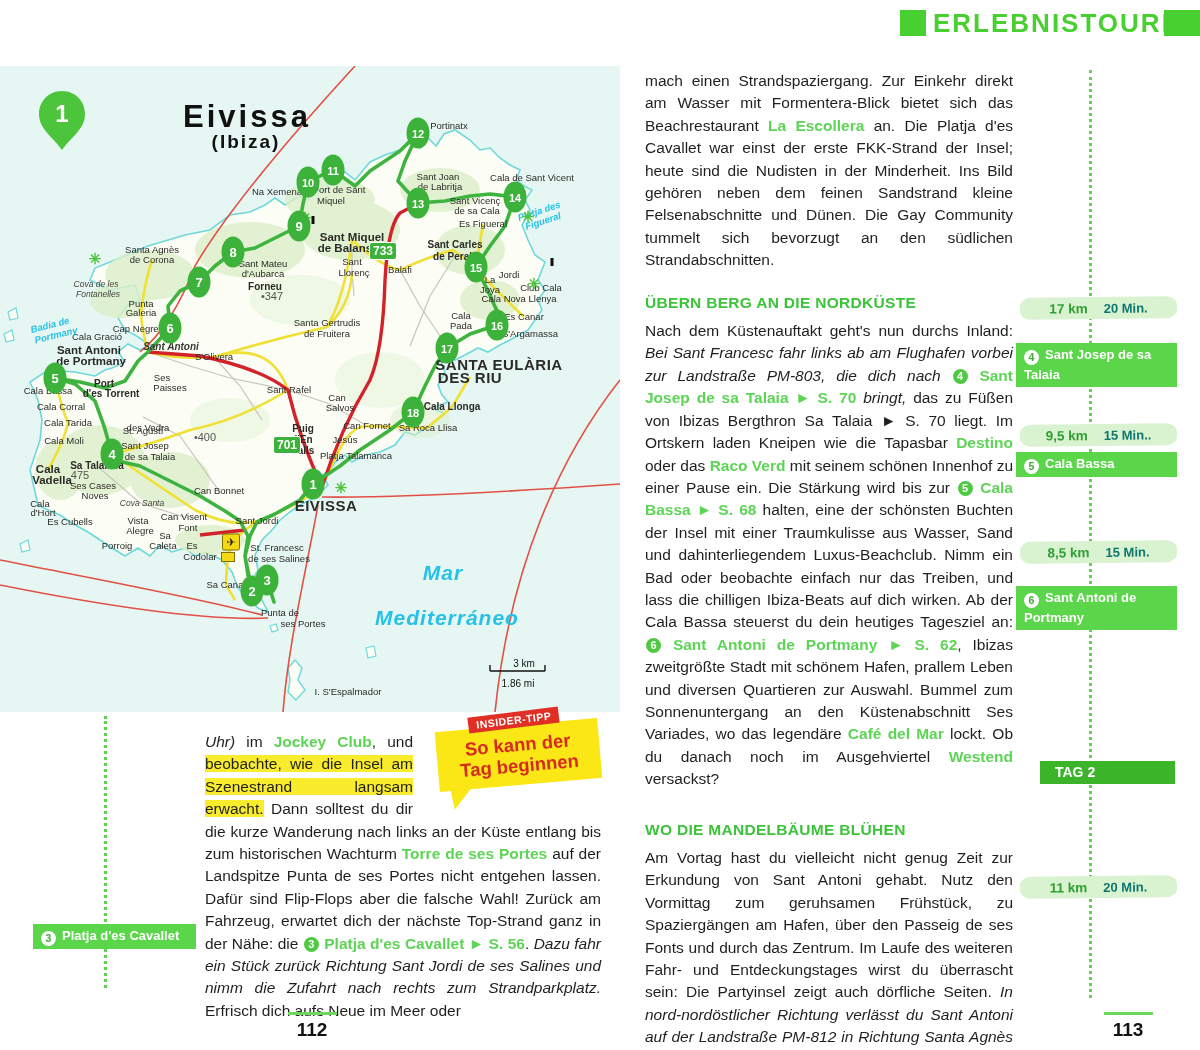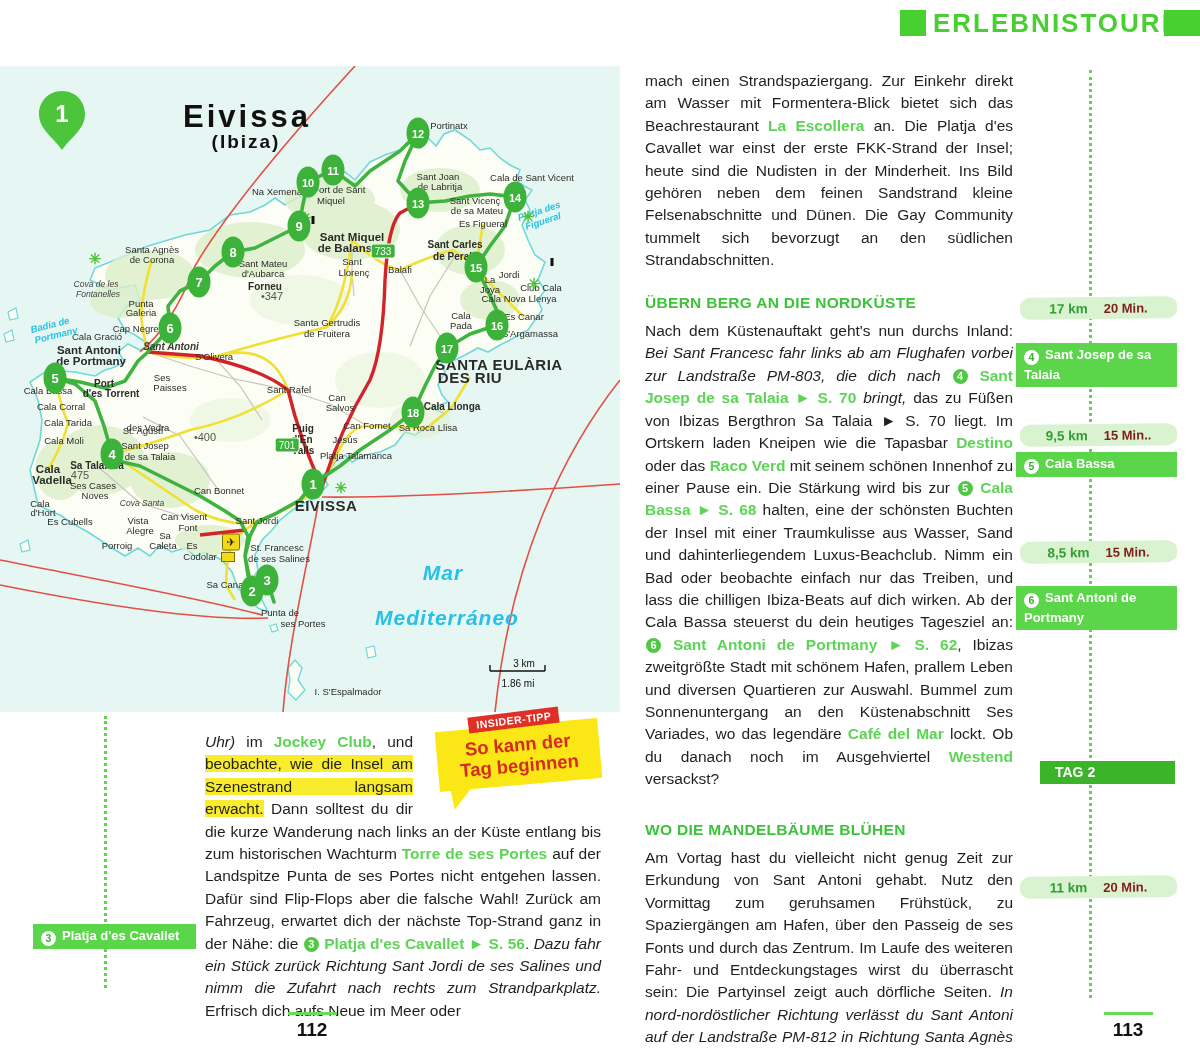--- a/index.html
+++ b/index.html
@@ -23,21 +23,21 @@
   .ml.bay{font-size:10px;font-style:italic;font-weight:bold;color:#3a3a36;}
   .ml.sea-it{font-size:9.5px;font-style:italic;font-weight:bold;color:#27c1e8;}
   .ml.seabig{font-size:21px;font-style:italic;font-weight:bold;color:#27c1e8;letter-spacing:1px;}
   .ml.peak{font-size:11px;color:#55554f;}
   .ml.sun{color:#4fc33c;font-size:15px;font-weight:bold;}
   .mk{position:absolute;width:23px;height:31px;border-radius:50%;background:#3cb23a;color:#fff;
       font-weight:bold;font-size:13px;display:flex;align-items:center;justify-content:center;
       transform:translate(-50%,-50%);}
   .mk.two{font-size:11px;}
   .shield{position:absolute;transform:translate(-50%,-50%);background:#3cb23a;color:#fff;
-          font-size:10px;font-weight:normal;padding:1px 3px;border-radius:3px;border:1px solid #fff;}
+          font-size:12px;font-weight:bold;padding:1px 3px;border-radius:3px;border:1px solid #fff;}
   .airport{position:absolute;width:16px;height:15px;background:#f5d912;border:1px solid #7d7003;
            border-radius:2px;color:#111;font-size:11px;line-height:14px;text-align:center;transform:translate(-50%,-50%);}
   .airbox2{position:absolute;width:12px;height:8px;background:#f5d912;border:1px solid #7d7003;transform:translate(-50%,-50%);}
   .tower{position:absolute;width:3px;height:8px;background:#111;transform:translate(-50%,-50%);}
   .maptitle{position:absolute;transform:translate(-50%,-50%);font-weight:bold;color:#111;white-space:nowrap;}
   .scale-txt{position:absolute;transform:translate(-50%,-50%);font-size:10px;color:#111;white-space:nowrap;}
 
   
   .col{position:absolute;font-size:15.5px;line-height:22.4px;text-align:justify;}
   #leftcol{left:205px;top:731px;width:396px;}
@@ -62,21 +62,21 @@
 
   
   .dotline{position:absolute;width:0;border-left:3px dotted #62d253;}
   .badge{position:absolute;background:#5bd64a;color:#fff;font-weight:bold;font-size:13px;
          line-height:19px;padding:2px 8px 3px 8px;z-index:2;}
   .badge .wnum{display:inline-block;width:15px;height:15px;border-radius:50%;background:#fff;color:#3fae35;
                font-size:10.5px;font-weight:bold;text-align:center;line-height:15px;vertical-align:-2px;margin-right:6px;}
   .kmbadge{position:absolute;height:22px;background:#d9f2cf;border-radius:11px/9px;display:flex;
            align-items:center;justify-content:center;gap:16px;z-index:2;transform:rotate(-.6deg);}
   .kmbadge .km{color:#2f9e33;font-weight:bold;font-size:13.5px;}
-  .kmbadge .min{color:#7f1d1d;font-weight:bold;font-size:13px;}
+  .kmbadge .min{color:#0f766e;font-weight:bold;font-size:13px;}
   .daybadge{position:absolute;background:#3bb42a;color:#fff;font-weight:bold;font-size:14px;
             padding:3px 0 4px 15px;z-index:2;}
 
   
   .pgline{position:absolute;height:3px;background:#6cd85c;}
   .pgnum{position:absolute;font-size:19px;font-weight:bold;color:#111;transform:translateX(-50%);}
 </style>
 </head>
 <body>
 
@@ -195,21 +195,21 @@
   <div class="airbox2" style="left:228px;top:491px;"></div>
   <div id="map-labels">
       <span class="ml vil" style="left: 277px; top: 126px;">Na Xemena</span>
       <span class="ml vil" style="left: 339px; top: 124px;">Port de Sant</span>
       <span class="ml vil" style="left: 331px; top: 135px;">Miquel</span>
       <span class="ml vil" style="left: 449px; top: 60px;">Portinatx</span>
       <span class="ml vil" style="left: 438px; top: 111px; text-align: right;">Sant Joan</span>
       <span class="ml vil" style="left: 440px; top: 121px;">de Labritja</span>
       <span class="ml vil" style="left: 532px; top: 112px;">Cala de Sant Vicent</span>
       <span class="ml vil" style="left: 475px; top: 135px;">Sant Vicenç</span>
-      <span class="ml vil" style="left: 477px; top: 145px;">de sa Mateu</span>
+      <span class="ml vil" style="left: 477px; top: 145px;">de sa Cala</span>
       <span class="ml vil" style="left: 483px; top: 158px;">Es Figueral</span>
       <span class="ml sea-it" style="left: 539px; top: 145px; transform: translate(-50%, -50%) rotate(-18deg);">Platja des</span>
       <span class="ml sea-it" style="left: 543px; top: 155px; transform: translate(-50%, -50%) rotate(-18deg);">Figueral</span>
       <span class="ml town" style="left: 455px; top: 179px;">Sant Carles</span>
       <span class="ml town" style="left: 457px; top: 191px;">de Peralta</span>
       <span class="ml vil" style="left: 509px; top: 209px;">Jordi</span>
       <span class="ml vil" style="left: 490px; top: 214px;">La</span>
       <span class="ml vil" style="left: 490px; top: 224px;">Joya</span>
       <span class="ml vil" style="left: 541px; top: 222px;">Club Cala</span>
       <span class="ml vil" style="left: 519px; top: 233px;">Cala Nova Llenya</span>

